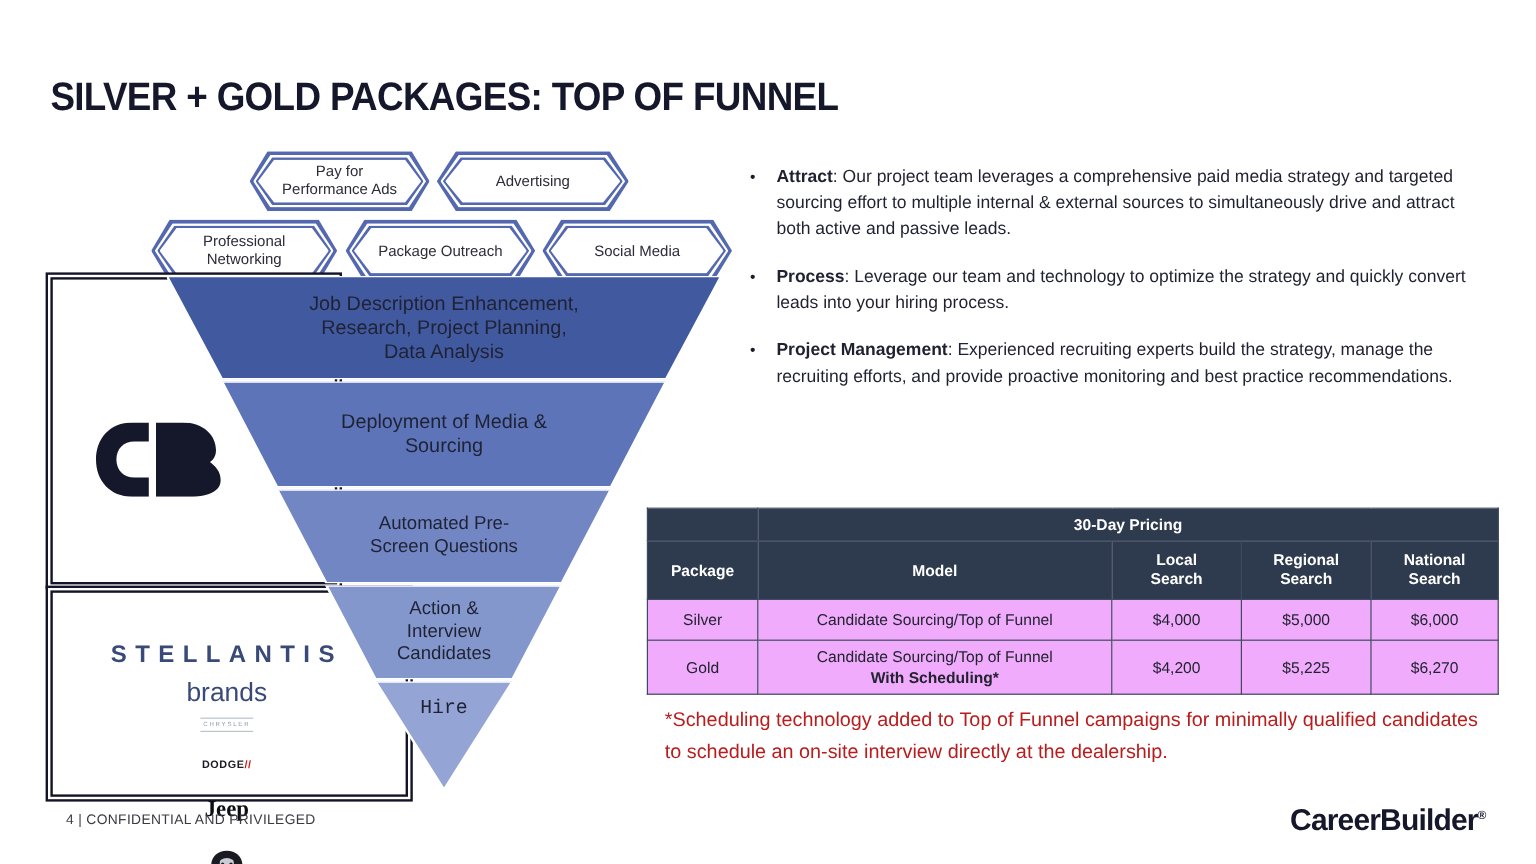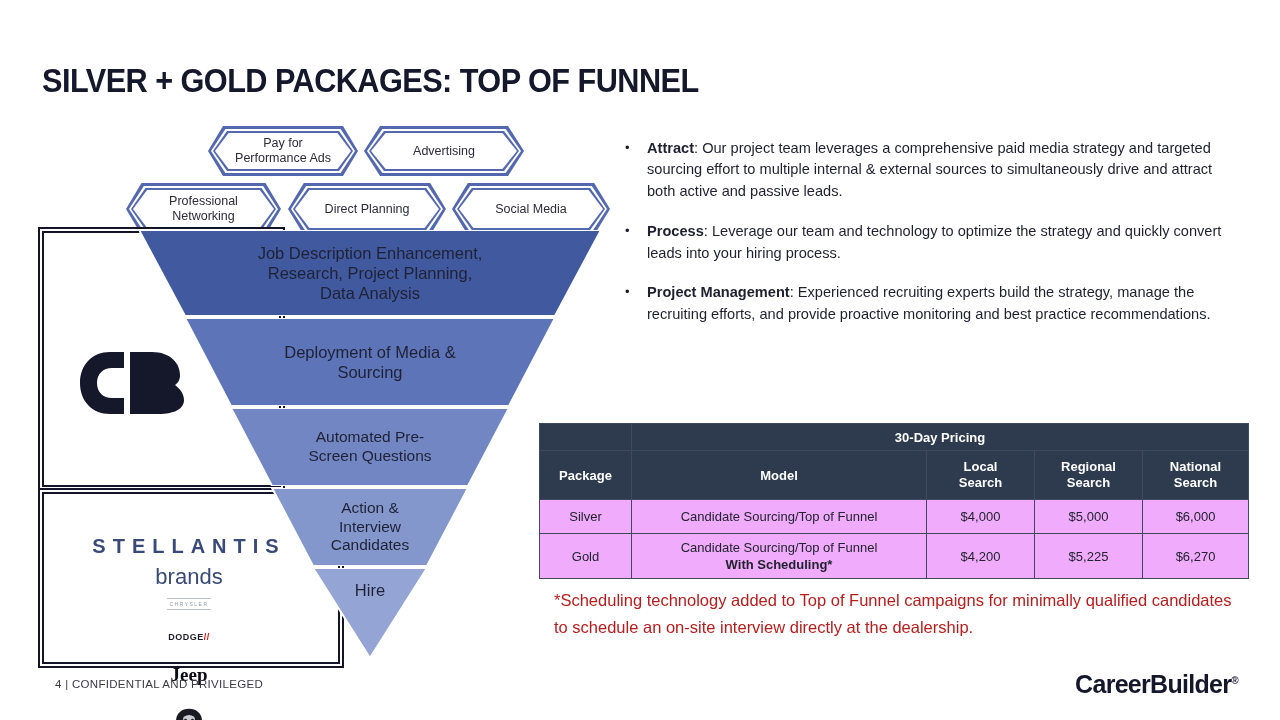--- a/index.html
+++ b/index.html
@@ -133,21 +133,21 @@
     <div class="hexface">
       <span style="white-space:pre-line">Professional
 Networking</span>
     </div>
   </div>
 
   <div class="hexouter" style="left:288px;top:183px;width:158px;height:52px;">
     <div class="hexmid"></div>
     <div class="hexin"></div>
     <div class="hexface">
-      <span style="white-space:pre-line">Direct Planning</span>
+      <span style="white-space:pre-line">Package Outreach</span>
     </div>
   </div>
 
   <div class="hexouter" style="left:452px;top:183px;width:158px;height:52px;">
     <div class="hexmid"></div>
     <div class="hexin"></div>
     <div class="hexface">
       <span style="white-space:pre-line">Social Media</span>
     </div>
   </div>
@@ -210,21 +210,21 @@
 
     <div class="band" style="top:258px;height:78px;font-size:15.5px;">
       <svg style="position:absolute;inset:0;" viewBox="0 0 462 78" preserveAspectRatio="none" aria-hidden="true">
         <polygon points="133,0 329,0 288,78 174,78" fill="#8497cd" stroke="#ffffff" stroke-width="2"></polygon>
       </svg>
       <span class="lbl" style="white-space:pre-line">Action &amp;
 Interview
 Candidates</span>
     </div>
 
-    <div class="band" style="top:338px;height:90px;font-size:16.5px;align-items:flex-start;padding-top:12px;">
+    <div class="band" style="top:338px;height:90px;font-size:16.5px;align-items:flex-start;padding-top:12px;font-family:Liberation Mono, monospace;">
       <svg style="position:absolute;inset:0;" viewBox="0 0 462 90" preserveAspectRatio="none" aria-hidden="true">
         <polygon points="174,0 288,0 231,90" fill="#93a4d5" stroke="#ffffff" stroke-width="2"></polygon>
       </svg>
       <span class="lbl" style="white-space:pre-line">Hire</span>
     </div>
   </div>
 
   <div class="bullets">
     <div class="bul">
       <span class="dot">•</span>

